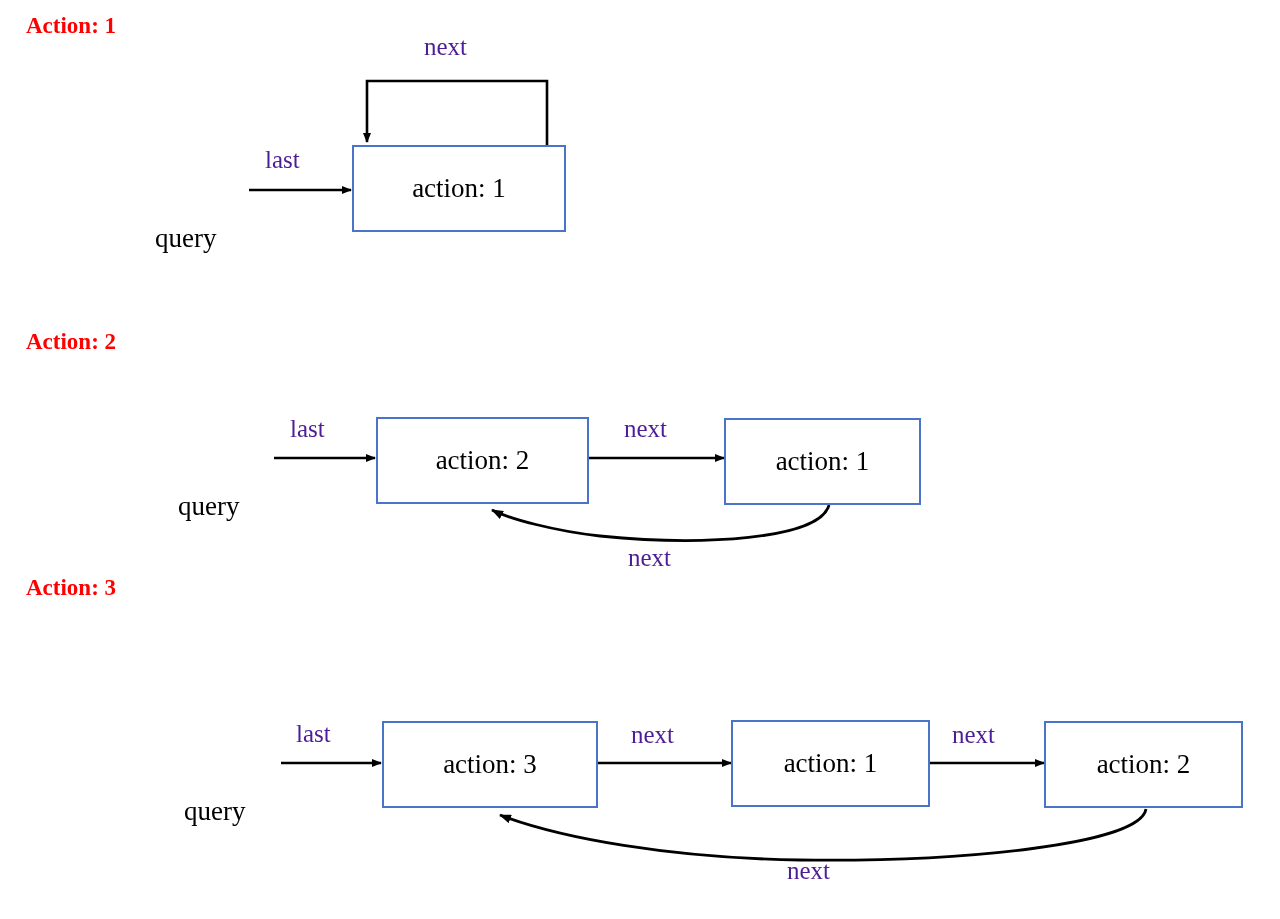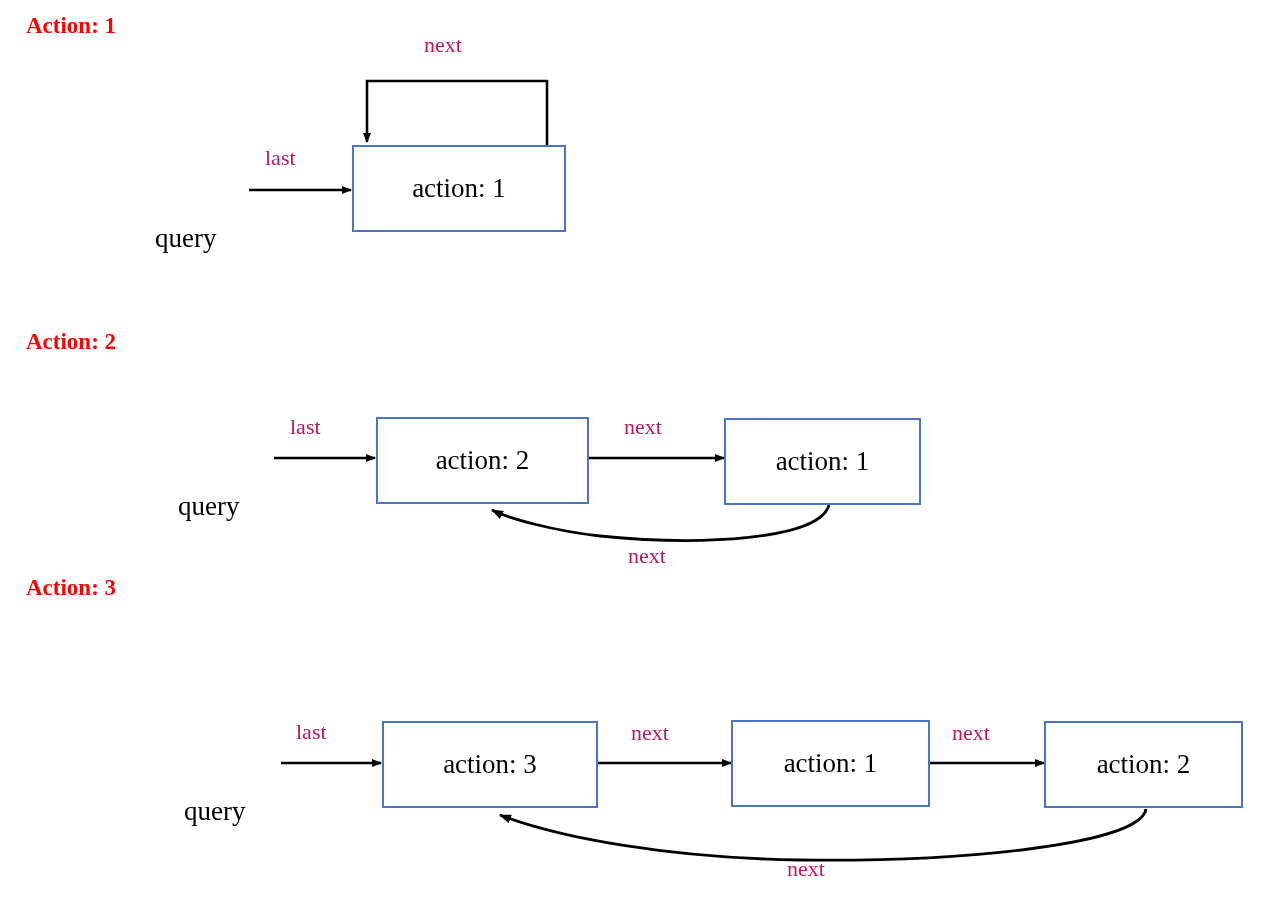--- a/index.html
+++ b/index.html
@@ -33,22 +33,22 @@
     display: flex;
     align-items: center;
     justify-content: center;
     color: #000000;
     font-size: 27px;
     white-space: nowrap;
     z-index: 3;
   }
   .edge-label {
     position: absolute;
-    color: #be185d;
-    font-size: 22px;
+    color: #4c1d95;
+    font-size: 25px;
     white-space: nowrap;
     line-height: 1;
     z-index: 4;
   }
   .term-label {
     position: absolute;
     color: #000000;
     font-size: 27px;
     white-space: nowrap;
     line-height: 1;

